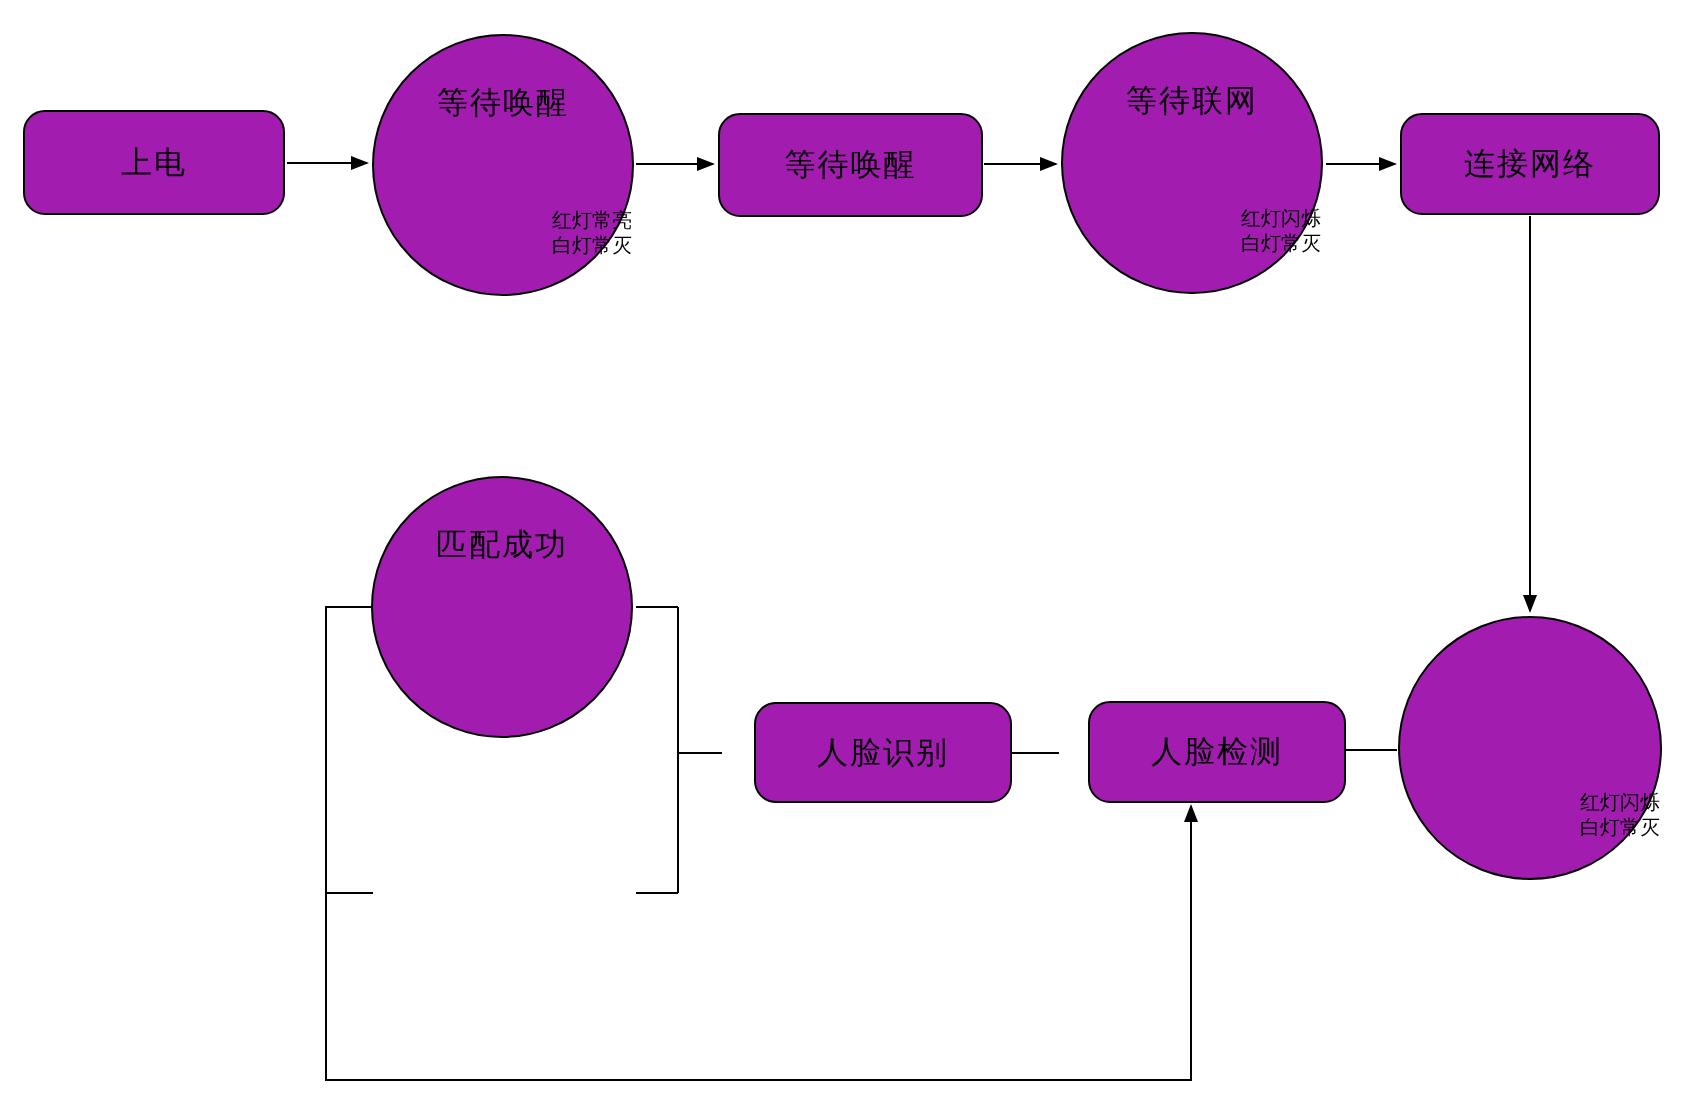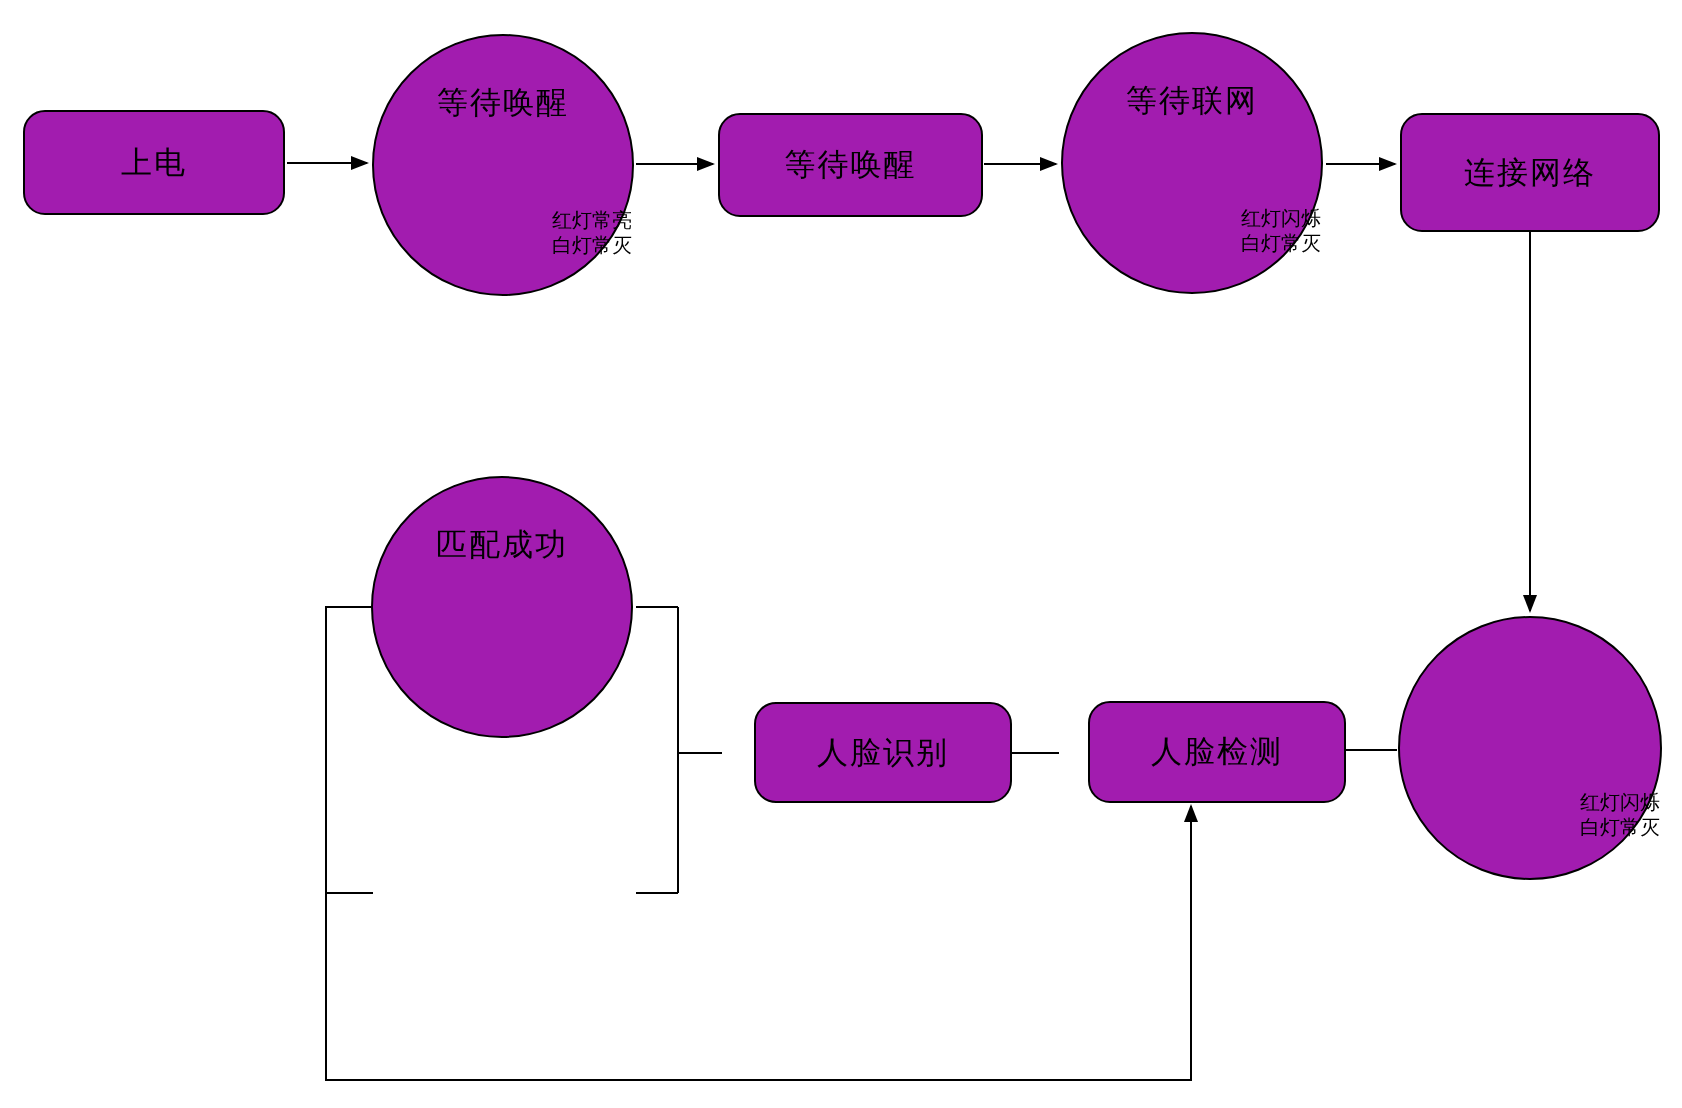--- a/index.html
+++ b/index.html
@@ -41,21 +41,21 @@
     font-size:20px;
     line-height:25px;
     white-space:nowrap;
   }
   .circle .subs.low{top:181px;}
   
   .n-power   {left:23px;  top:110px; width:262px; height:105px;}
   .n-waitwake{left:372px; top:34px;  width:262px; height:262px;}
   .n-voice   {left:718px; top:113px; width:265px; height:104px;}
   .n-waitnet {left:1061px;top:32px;  width:262px; height:262px;}
-  .n-connect {left:1400px;top:113px; width:260px; height:119px;}
+  .n-connect {left:1400px;top:113px; width:260px; height:102px;}
   .n-netok   {left:1398px;top:616px; width:264px; height:264px;}
   .n-detect  {left:1060px;top:701px; width:258px; height:102px;margin-left:28px;}
   .n-recog   {left:722px; top:702px; width:258px; height:101px;margin-left:32px;}
   .n-matchok {left:371px; top:476px; width:262px; height:262px;}
   .n-matchno {left:372px; top:765px; width:260px; height:260px;}
 </style>
 </head>
 <body>
 
 <div id="canvas">

